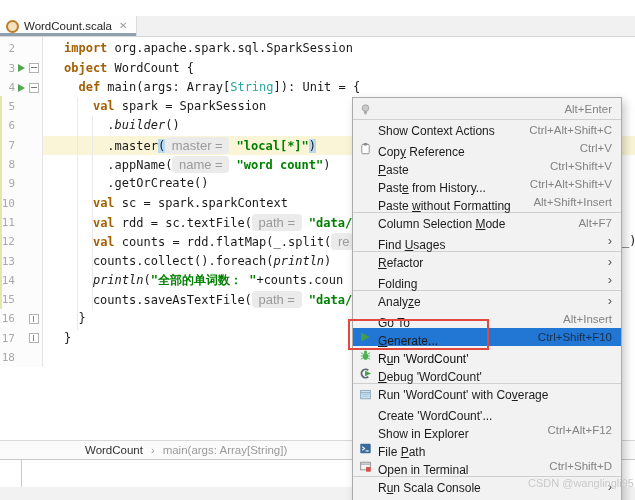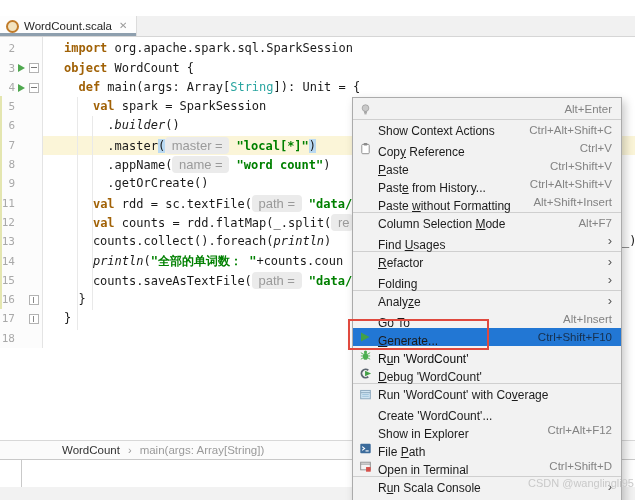--- a/index.html
+++ b/index.html
@@ -37,21 +37,21 @@
   .tk-h{font-family:"Liberation Sans",sans-serif;font-size:13px;color:#9a9a9a;background:#ebebeb;
         border-radius:4px;padding:1px 3px;}
   .tk-p{background:#b9d9f2;}
   .guide{position:absolute;width:1px;background:#e9e9e9;z-index:0;}
   .changebar{position:absolute;left:0;top:96px;width:2px;height:213px;background:#e4e6b0;z-index:2;}
   .sliver{position:absolute;left:622px;top:232px;height:19.3px;line-height:19.3px;
           font-family:"DejaVu Sans Mono",monospace;font-size:12px;color:#1a1a1a;z-index:4;}
 
   
   .breadcrumbs{position:absolute;left:0;right:0;top:440px;height:18px;background:#fbfbfb;
-               border-top:1px solid #d8d8d8;display:flex;align-items:center;padding-left:62px;
+               border-top:1px solid #d8d8d8;display:flex;align-items:center;padding-left:85px;
                font-size:11.5px;gap:8px;z-index:1;}
   .crumb-main{color:#333;}
   .crumb-sep{color:#9a9a9a;font-size:11px;}
   .crumb-sub{color:#9a9a9a;}
   .strip1{position:absolute;left:0;right:0;top:459px;height:27px;background:#fff;
           border-top:1px solid #c9c9c9;border-bottom:1px solid #c9c9c9;z-index:1;}
   .strip-div{position:absolute;left:21px;top:0;bottom:0;width:1px;background:#c9c9c9;}
   .strip2{position:absolute;left:0;right:0;top:487px;bottom:0;background:#f2f2f2;z-index:1;}
 
   
@@ -163,20 +163,28 @@
         <div class="line">
           <div class="gutter">
             <span class="lnum">9</span>
             <span class="runslot"></span>
             <span class="foldslot"></span>
           </div>
           <div class="code"><span class="tk-d">      .getOrCreate()</span></div>
         </div>
         <div class="line">
           <div class="gutter">
+            <span class="lnum">10</span>
+            <span class="runslot"></span>
+            <span class="foldslot"></span>
+          </div>
+          <div class="code"><span class="tk-d">    </span><span class="tk-k">val </span><span class="tk-d">sc = spark.sparkContext</span></div>
+        </div>
+        <div class="line">
+          <div class="gutter">
             <span class="lnum">11</span>
             <span class="runslot"></span>
             <span class="foldslot"></span>
           </div>
           <div class="code"><span class="tk-d">    </span><span class="tk-k">val </span><span class="tk-d">rdd = sc.textFile(</span><span class="tk-h"> path = </span><span class="tk-d"> </span><span class="tk-s">"data/</span></div>
         </div>
         <div class="line">
           <div class="gutter">
             <span class="lnum">12</span>
             <span class="runslot"></span>

